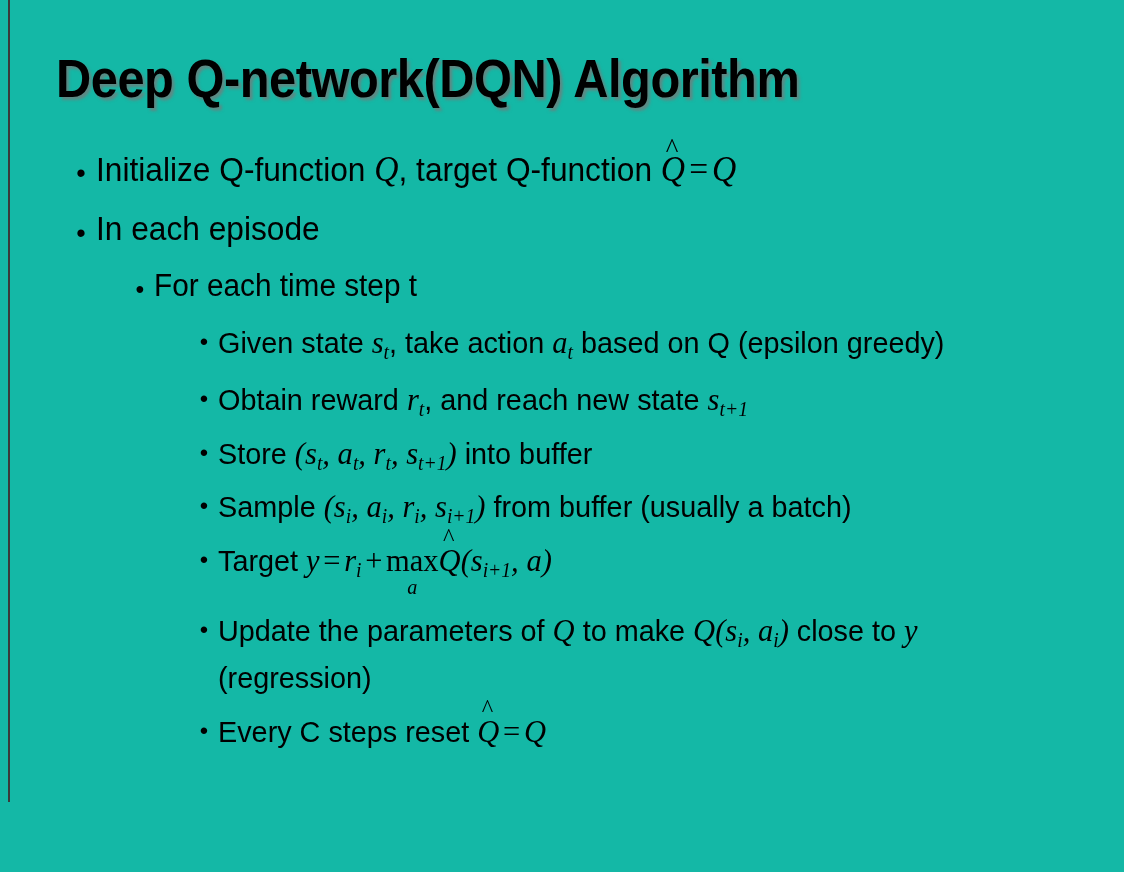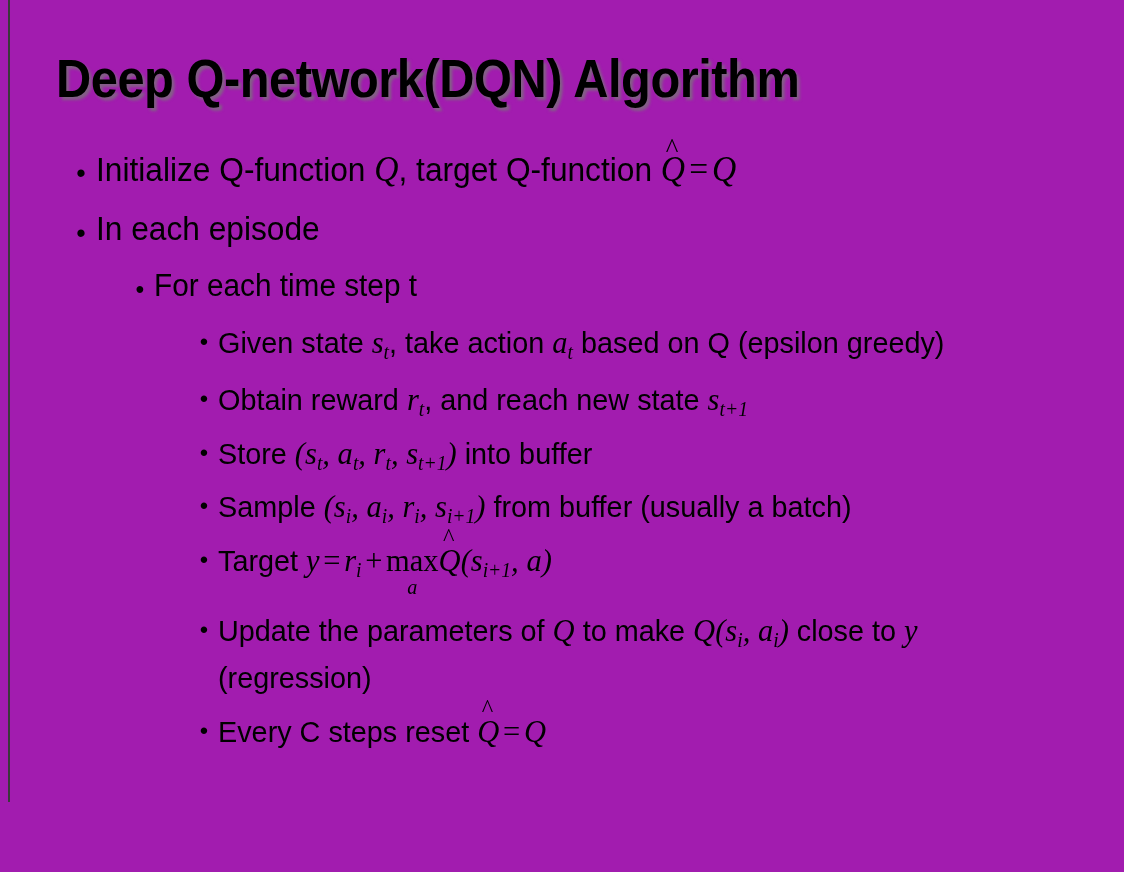--- a/index.html
+++ b/index.html
@@ -4,21 +4,21 @@
 <style>
   html, body {
     margin: 0;
     padding: 0;
     background: #ffffff;
   }
   .slide {
     position: relative;
     width: 1124px;
     height: 872px;
-    background: #a21caf;
+    background: #14b8a6;
     overflow: hidden;
     font-family: "Liberation Sans", sans-serif;
     color: #000000;
   }
   
   .left-edge-rule {
     position: absolute;
     left: 8px;
     top: 0;
     width: 2px;

